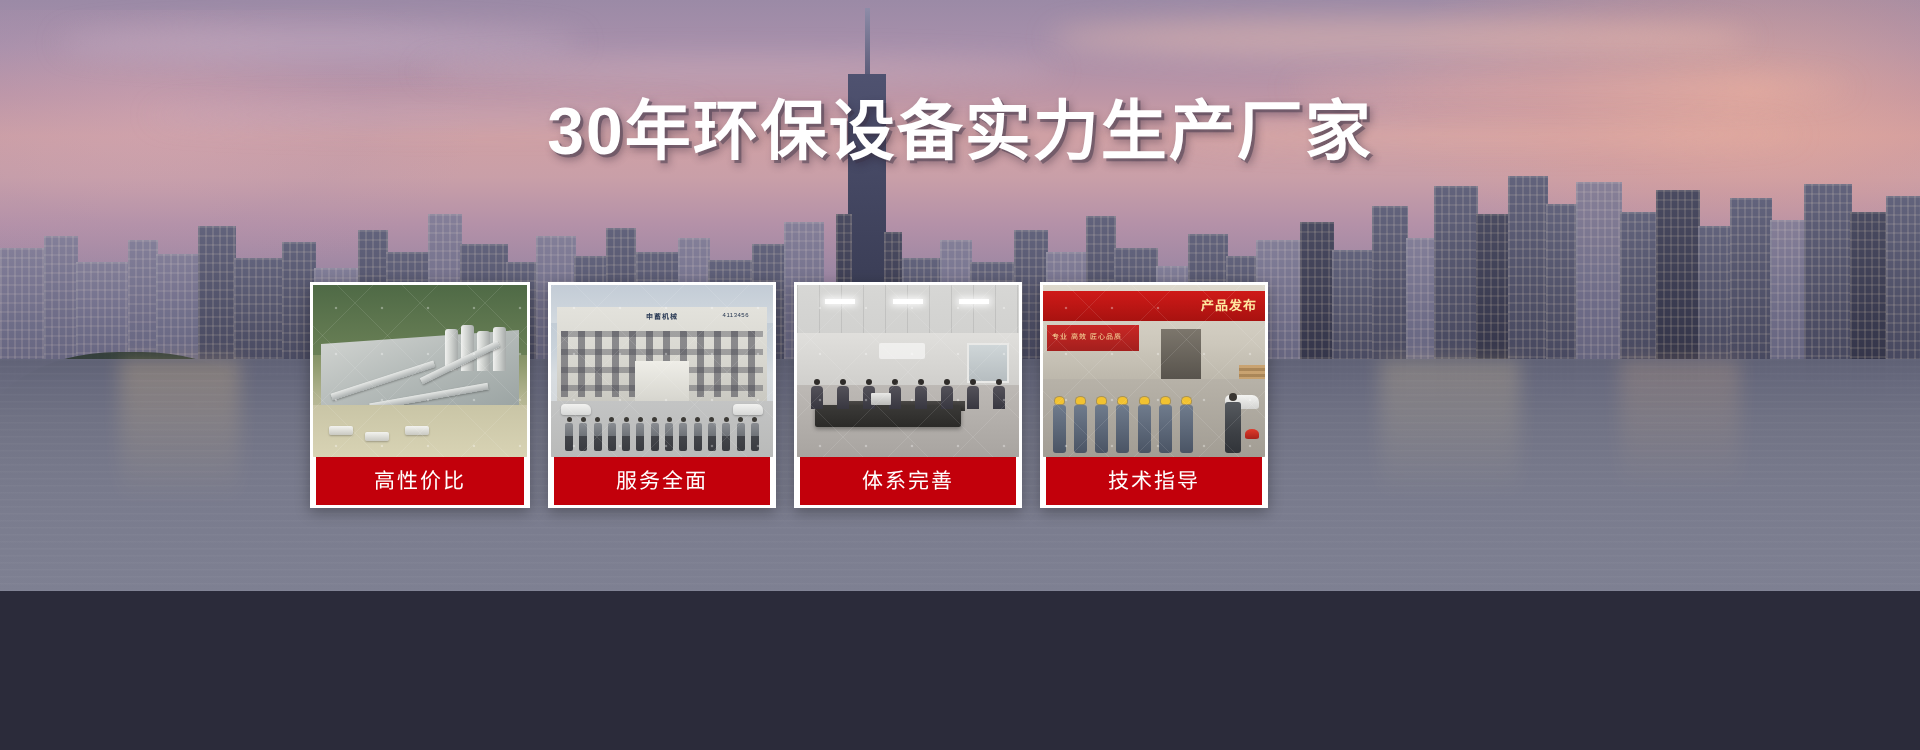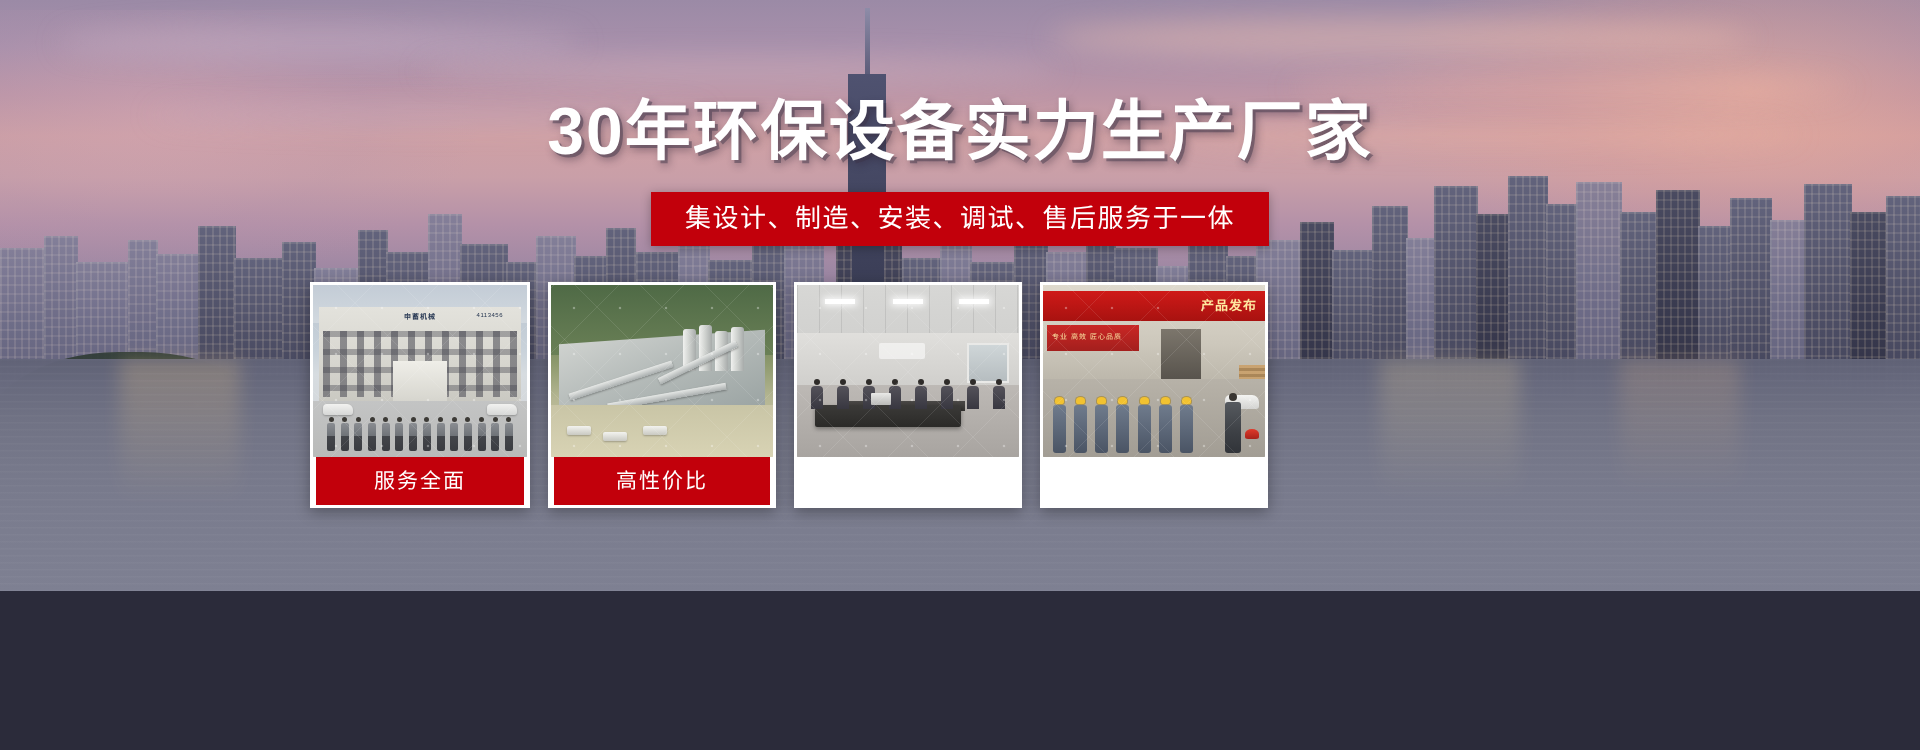--- a/index.html
+++ b/index.html
@@ -430,77 +430,74 @@
 
   <div class="water"></div>
   <div class="water-reflect wr1"></div>
   <div class="water-reflect wr2"></div>
   <div class="water-reflect wr3"></div>
   <div class="water-reflect wr4"></div>
   <div class="water-shimmer"></div>
 
   <h1 class="headline">30年环保设备实力生产厂家</h1>
 
-  <div class="subtitle-wrap">
-    <div class="subtitle">集设计、制造、安装、调试、售后服务于一体</div>
-  </div>
 
   <div class="cards">
-
-    <div class="card">
-      <div class="card-photo p1">
-        <div class="sky"></div>
-        <div class="bldg"></div>
-        <div class="sign">申蓄机械</div>
-        <div class="num">4113456</div>
-        <div class="portico"></div>
-        <div class="ground"></div>
-        <div class="car" style="left:10px;"></div>
-        <div class="car" style="right:10px;"></div>
-        <div class="staff">
-          <div class="person"></div>
-            <div class="person"></div>
-            <div class="person"></div>
-          <div class="person"></div>
-            <div class="person"></div>
-            <div class="person"></div>
-          <div class="person"></div>
-            <div class="person"></div>
-            <div class="person"></div>
-          <div class="person"></div>
-            <div class="person"></div>
-            <div class="person"></div>
-          <div class="person"></div>
-            <div class="person"></div>
-        </div>
-        <div class="wm"></div>
-          <div class="wm-dots"></div>
-      </div>
-      <div class="card-label">服务全面</div>
-    </div>
 
     <div class="card">
       <div class="card-photo p2">
         <div class="field"></div>
         <div class="plant"></div>
         <div class="silo s1"></div>
           <div class="silo s2"></div>
         <div class="silo s3"></div>
           <div class="silo s4"></div>
         <div class="belt b1"></div>
           <div class="belt b2"></div>
           <div class="belt b3"></div>
         <div class="road"></div>
         <div class="truck" style="left:16px;"></div>
         <div class="truck" style="left:52px; bottom:16px;"></div>
         <div class="truck" style="left:92px;"></div>
         <div class="wm"></div>
           <div class="wm-dots"></div>
       </div>
       <div class="card-label">高性价比</div>
+    </div>
+
+    <div class="card">
+      <div class="card-photo p1">
+        <div class="sky"></div>
+        <div class="bldg"></div>
+        <div class="sign">申蓄机械</div>
+        <div class="num">4113456</div>
+        <div class="portico"></div>
+        <div class="ground"></div>
+        <div class="car" style="left:10px;"></div>
+        <div class="car" style="right:10px;"></div>
+        <div class="staff">
+          <div class="person"></div>
+            <div class="person"></div>
+            <div class="person"></div>
+          <div class="person"></div>
+            <div class="person"></div>
+            <div class="person"></div>
+          <div class="person"></div>
+            <div class="person"></div>
+            <div class="person"></div>
+          <div class="person"></div>
+            <div class="person"></div>
+            <div class="person"></div>
+          <div class="person"></div>
+            <div class="person"></div>
+        </div>
+        <div class="wm"></div>
+          <div class="wm-dots"></div>
+      </div>
+      <div class="card-label">服务全面</div>
     </div>
 
     <div class="card">
       <div class="card-photo p3">
         <div class="ceil"></div>
         <div class="panel pl1"></div>
           <div class="panel pl2"></div>
           <div class="panel pl3"></div>
         <div class="wall"></div>
         <div class="logo"></div>
@@ -515,20 +512,21 @@
           <div class="pp"></div>
             <div class="pp"></div>
             <div class="pp"></div>
           <div class="pp"></div>
             <div class="pp"></div>
         </div>
         <div class="laptop"></div>
         <div class="wm"></div>
           <div class="wm-dots"></div>
       </div>
+      <div class="card-label">体系完善</div>
     </div>
 
     <div class="card">
       <div class="card-photo p4">
         <div class="shed"></div>
         <div class="redband">
           <div class="bt">产品发布</div>
         </div>
         <div class="sideband">
           <div class="st">专业 高效 匠心品质</div>
@@ -544,16 +542,17 @@
           <div class="wk"></div>
             <div class="wk"></div>
             <div class="wk"></div>
           <div class="wk"></div>
         </div>
         <div class="boss"></div>
         <div class="helmet"></div>
         <div class="wm"></div>
           <div class="wm-dots"></div>
       </div>
+      <div class="card-label">技术指导</div>
     </div>
 
   </div>
 </div>
 
 </body></html>

